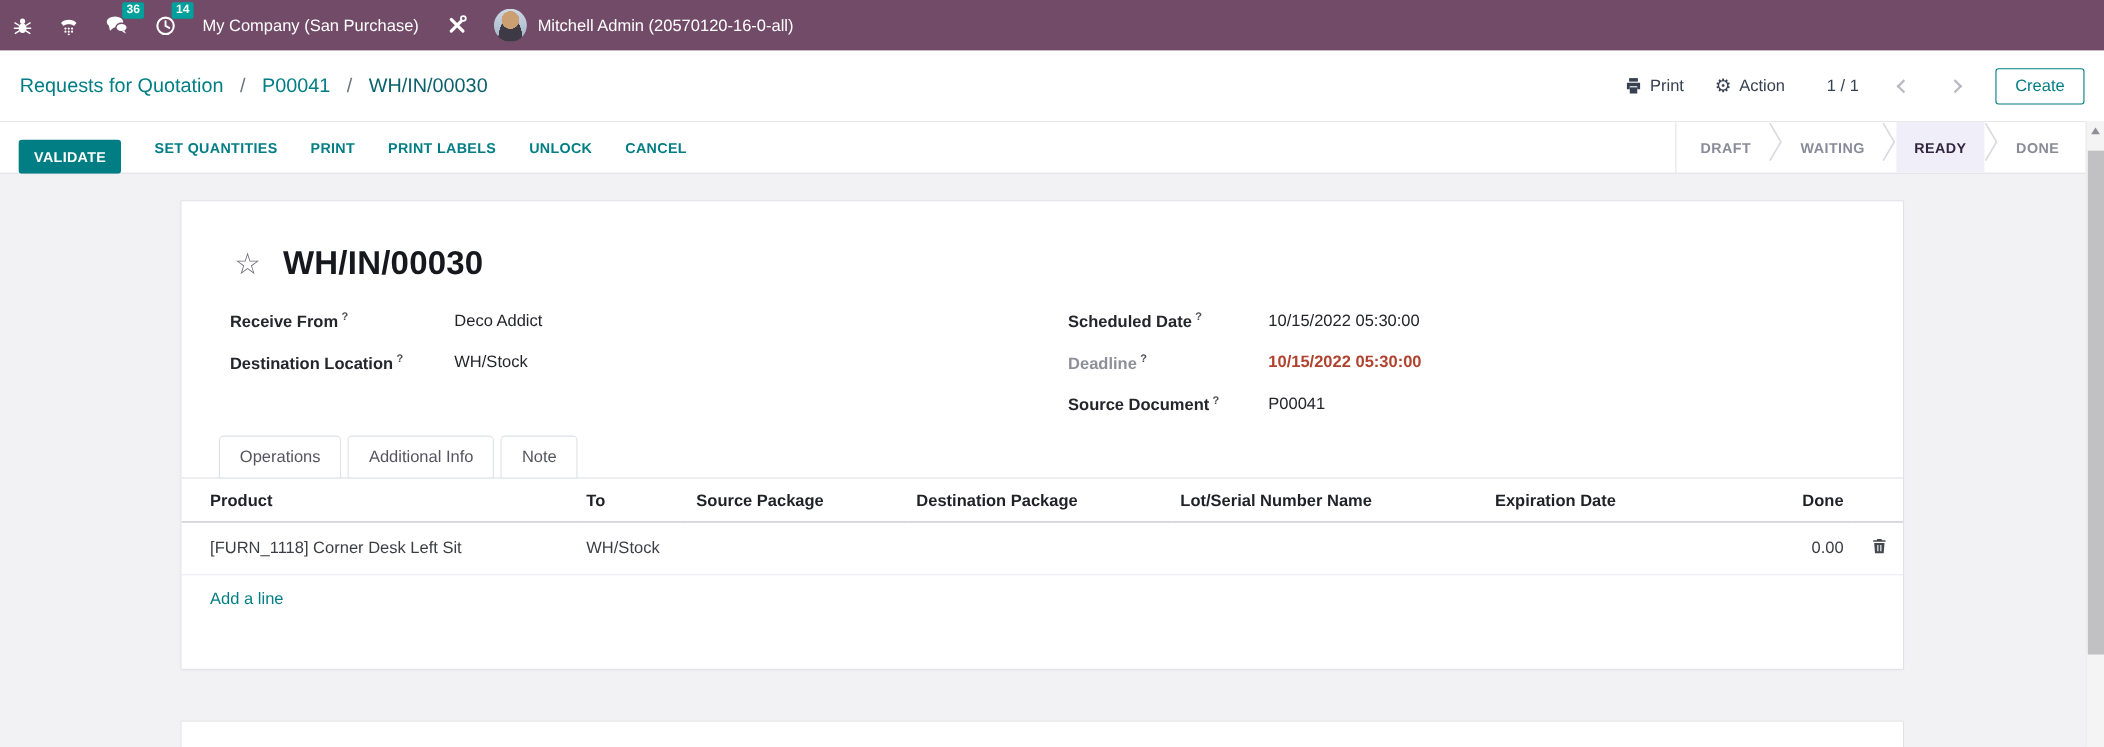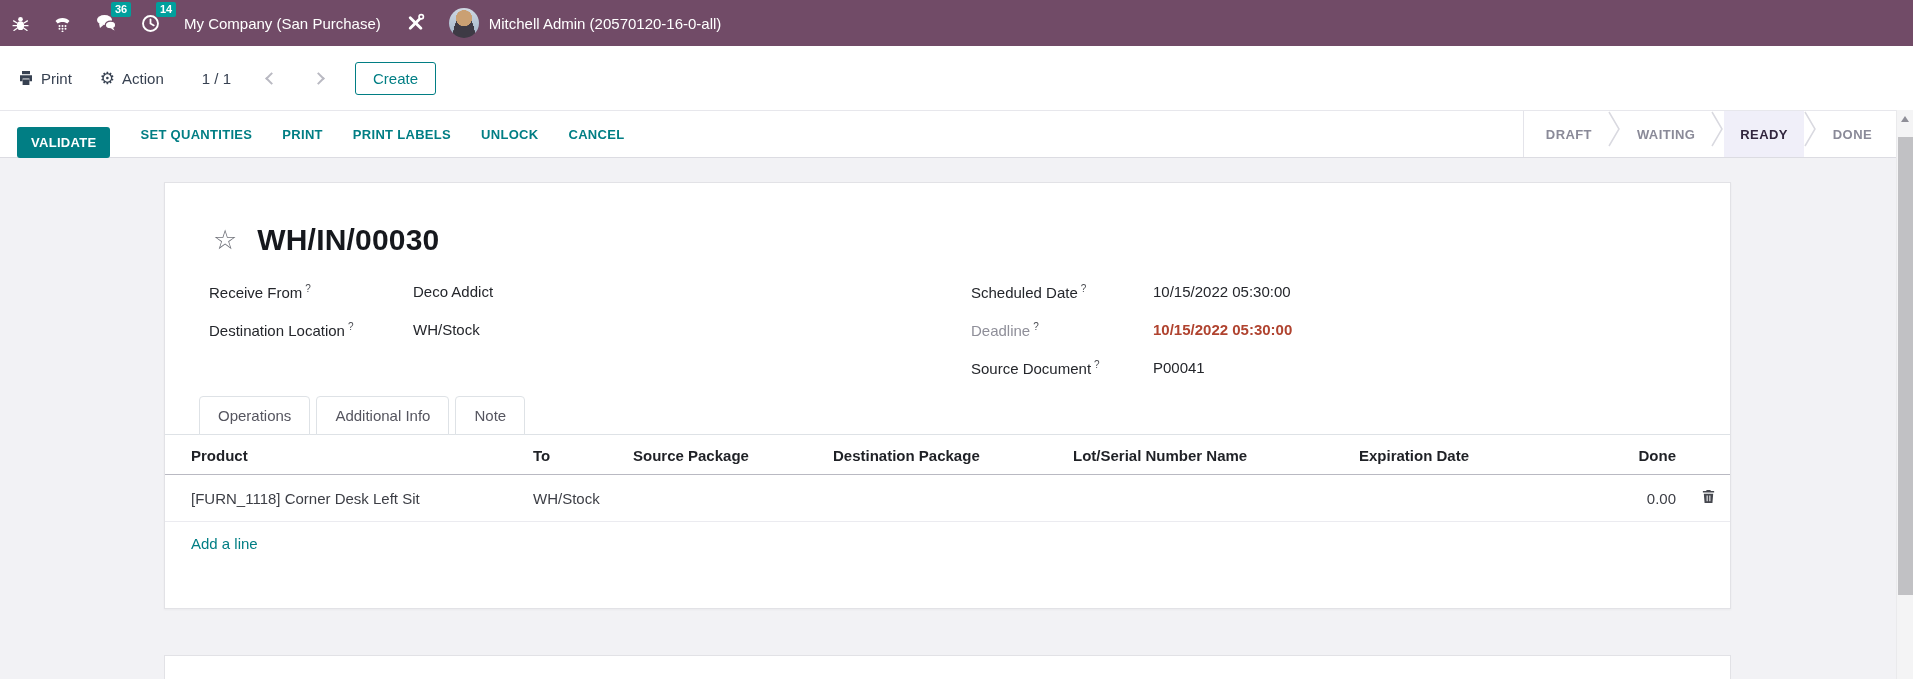--- a/index.html
+++ b/index.html
@@ -65,21 +65,21 @@
   .sheet { width:1567px; margin-left:164px; background:#fff; border:1px solid #e2e2e6;
            height:427px; overflow:hidden; box-shadow:0 1px 2px rgba(0,0,0,.04); }
   .title-row { display:flex; align-items:center; gap:20px; padding:40px 0 0 48px; }
   .star-icon { font-size:27px; color:#70727a; cursor:pointer; line-height:1; }
   .sheet-title { font-size:30px; font-weight:600; color:#16181d; letter-spacing:.2px; }
 
   .fields { display:flex; margin:26px 44px 0 44px; }
   .fcol { display:grid; row-gap:20px; align-content:start; }
   .fcol.left  { width:762px; grid-template-columns:204px 1fr; }
   .fcol.right { flex:1;      grid-template-columns:182px 1fr; }
-  .flabel { font-size:15px; font-weight:400; color:#24262b; }
+  .flabel { font-size:15px; font-weight:700; color:#24262b; }
   .flabel.muted { color:#8f8f99; }
   .help { font-size:10px; color:#4a4c52; margin-left:3px; vertical-align:super; }
   .fvalue { font-size:15px; color:#24262b; }
   .fvalue.danger { color:#B0432F; font-weight:700; }
 
   .tabs { display:flex; align-items:flex-end; gap:6px; margin-top:19px; padding-left:34px;
           border-bottom:1px solid #dee2e6; }
   .tab { font-size:15px; color:#55555f; background:#fff; border:1px solid #dee2e6;
          border-radius:4px 4px 0 0; padding:10px 18px; margin-bottom:-1px; cursor:pointer; }
   .tab.active { color:#17191f; border-top:3px solid #714B67; border-bottom:1px solid #fff;
@@ -175,20 +175,27 @@
         </svg>
       </span>
       <span class="user-area">
         <span class="avatar"></span>
         <span>Mitchell Admin (20570120-16-0-all)</span>
       </span>
     </div>
   </header>
 
   <div class="breadcrumb-row">
+    <div class="breadcrumb">
+      <a class="bc-link">Requests for Quotation</a>
+      <span class="sep">/</span>
+      <a class="bc-link">P00041</a>
+      <span class="sep">/</span>
+      <span class="current">WH/IN/00030</span>
+    </div>
     <div class="cp-right">
       <span class="cp-btn">
         <span style="line-height:0;">
           <svg width="16" height="16" viewBox="0 0 16 16" fill="#374151">
             <rect x="4" y="1" width="8" height="3.2"></rect>
             <path d="M2 5.2h12v6h-2.6V8.4H4.6v2.8H2z"></path>
             <rect x="4.6" y="9.4" width="6.8" height="5.6"></rect>
           </svg>
         </span>
         <span>Print</span>

